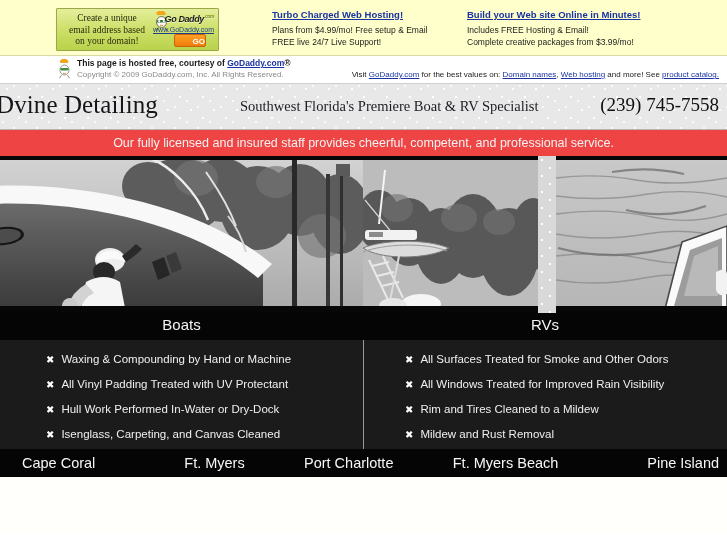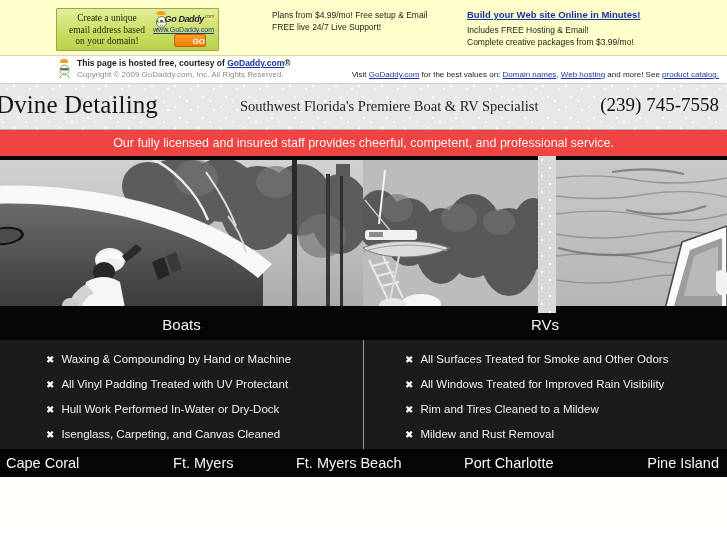--- a/index.html
+++ b/index.html
@@ -327,21 +327,21 @@
     box-sizing: border-box;
   }
   .city-link {
     color: #f7f7f7;
     font-size: 14.5px;
     text-decoration: none;
     white-space: nowrap;
     flex: 1 1 auto;
     text-align: center;
   }
-  .city-link:first-child { text-align: left; padding-left: 6px; }
+  .city-link:first-child { text-align: left; padding-left: 22px; }
   .city-link:last-child  { text-align: right; padding-right: 8px; }
 
   .page-footer {
     width: 727px;
     height: 57px;
     background: #fffffb;
   }
 </style>
 </head>
 <body>
@@ -369,20 +369,21 @@
 
     <div class="gd-logo">
       <span class="gd-logo-mark"><span>Go Daddy</span><span class="dot-com">.com</span></span>
       <span class="gd-logo-url">www.GoDaddy.com</span>
     </div>
 
     <div class="gd-go">GO</div>
   </div>
 
   <div class="gd-col gd-col-a">
+    <a class="gd-head" href="#">Turbo Charged Web Hosting!</a>
     <span class="gd-line">Plans from $4.99/mo! Free setup &amp; Email</span>
     <span class="gd-line">FREE live 24/7 Live Support!</span>
   </div>
 
   <div class="gd-col gd-col-b">
     <a class="gd-head" href="#">Build your Web site Online in Minutes!</a>
     <span class="gd-line">Includes FREE Hosting &amp; Email!</span>
     <span class="gd-line">Complete creative packages from $3.99/mo!</span>
   </div>
 </div>
@@ -595,18 +596,18 @@
     <div class="svc-item">
       <span class="svc-bullet">✖</span>
       <span>Mildew and Rust Removal</span>
     </div>
   </div>
 </div>
 
 <div class="city-nav">
   <a class="city-link" href="#">Cape Coral</a>
   <a class="city-link" href="#">Ft. Myers</a>
+  <a class="city-link" href="#">Port Charlotte</a>
   <a class="city-link" href="#">Ft. Myers Beach</a>
-  <a class="city-link" href="#">Port Charlotte</a>
   <a class="city-link" href="#">Pine Island</a>
 </div>
 
 <div class="page-footer"></div>
 
 </body></html>

